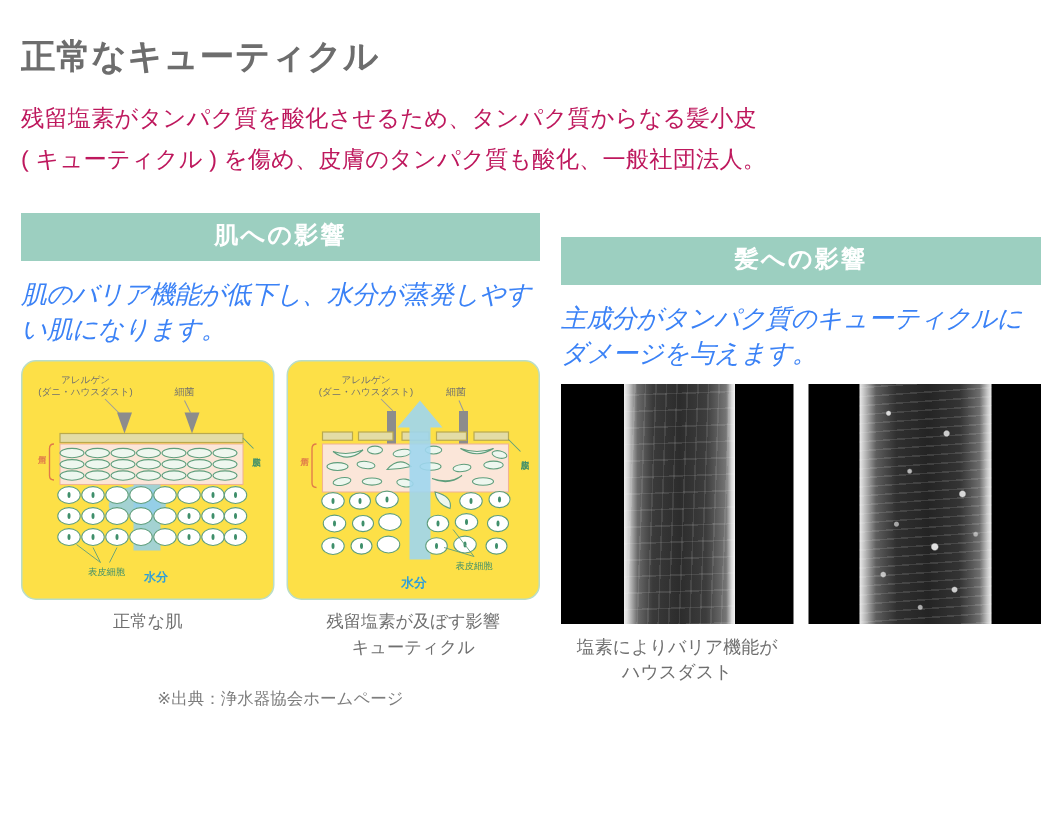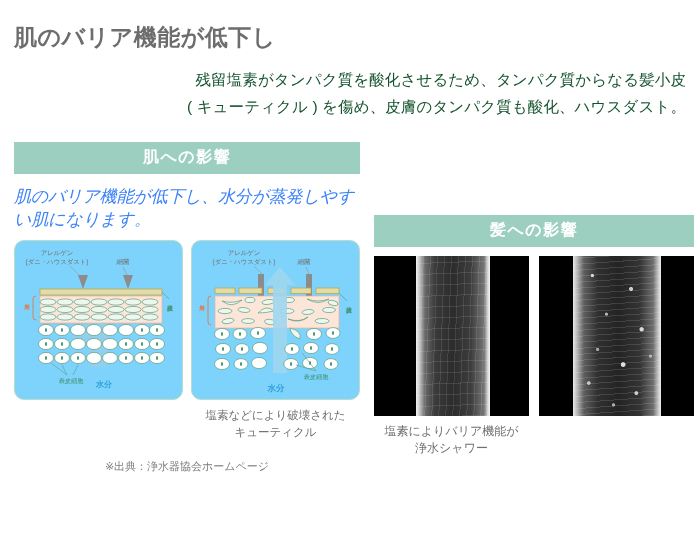--- a/index.html
+++ b/index.html
@@ -10,40 +10,40 @@
     color: #6b6b6b;
     overflow: hidden;
     position: relative;
   }
   .page { width: 700px; height: 560px; padding: 22px 14px 0 14px; position: relative; }
 
   .page-title {
     font-size: 23px; font-weight: bold; color: #6d6d6d;
     letter-spacing: 0.5px; margin-bottom: 14px;
   }
-  .lede { font-size: 15.5px; line-height: 1.72; color: #14532d; letter-spacing: 0.1px; text-align: right; }
+  .lede { font-size: 15.5px; line-height: 1.72; color: #be185d; letter-spacing: 0.1px; }
   .lede div { white-space: nowrap; }
 
   .panels { display: flex; margin-top: 22px; align-items: flex-end; }
   .panel-skin { width: 352px; }
   .panel-hair { width: 320px; margin-left: 14px; }
 
   .band {
     background: #9ccfc0; color: #ffffff; text-align: center;
     font-size: 16px; font-weight: bold; padding: 5px 0 6px 0;
     letter-spacing: 1.5px;
   }
   .band-sub { font-size: 17px; color: #3b82f6; margin-top: 11px; letter-spacing: -0.2px; font-style: italic; }
 
   
   .skin-row { display: flex; gap: 8px; margin-top: 9px; }
   .skin-card { width: 169px; }
   .skin-box {
     width: 169px; height: 160px; border: 1.6px solid #b9ddc8; border-radius: 10px;
-    background: #7dd3fc; position: relative; overflow: hidden;
+    background: #fde047; position: relative; overflow: hidden;
   }
   .skin-caption {
     text-align: center; font-size: 11.5px; color: #6f6f6f; line-height: 1.42; margin-top: 7px;
   }
   .source {
     text-align: center; font-size: 11px; color: #7d7d7d; margin-top: 18px; line-height: 1.5;
   }
 
   
   .hair-row { display: flex; gap: 10px; margin-top: 9px; }
@@ -92,25 +92,25 @@
     opacity: .95;
   }
 
   svg text { font-family: "Liberation Sans", "DejaVu Sans", sans-serif; }
 </style>
 </head>
 <body>
 
 <div class="page">
 
-  <h1 class="page-title">肌のバリア機能が低下し</h1>
+  <h1 class="page-title">正常なキューティクル</h1>
 
   <div class="lede">
     <div>残留塩素がタンパク質を酸化させるため、タンパク質からなる髪小皮</div>
-    <div>( キューティクル ) を傷め、皮膚のタンパク質も酸化、ハウスダスト。</div>
+    <div>( キューティクル ) を傷め、皮膚のタンパク質も酸化、一般社団法人。</div>
   </div>
 
   <div class="panels">
 
     <div class="panel-skin">
       <div class="band">肌への影響</div>
       <div class="band-sub">肌のバリア機能が低下し、水分が蒸発しやすい肌になります。</div>
 
       <div class="skin-row">
 
@@ -214,20 +214,23 @@
                 <ellipse cx="127" cy="117" rx="1" ry="2"></ellipse>
                   <ellipse cx="142" cy="117" rx="1" ry="2"></ellipse>
               </g>
 
               <path d="M47 124 L52 134 M63 124 L58 134 M36 122 L52 134" stroke="#5f9e7c" stroke-width="0.6" fill="none"></path>
               <text x="56" y="142" font-size="6.2" fill="#3f8f6b" text-anchor="middle">表皮細胞</text>
 
               <text x="89" y="146" font-size="8" font-weight="bold" fill="#2f9fd8" text-anchor="middle">水分</text>
             </svg>
           </div>
+          <div class="skin-caption">
+            <div>正常な肌</div>
+          </div>
         </div>
 
         <div class="skin-card">
           <div class="skin-box">
             <svg viewBox="0 0 169 160" width="169" height="160">
               <text x="52" y="14" font-size="6.4" fill="#6f6f6f" text-anchor="middle">アレルゲン</text>
               <text x="52" y="22.5" font-size="6.4" fill="#6f6f6f" text-anchor="middle">(ダニ・ハウスダスト)</text>
               <text x="112" y="22.5" font-size="6.6" fill="#6f6f6f" text-anchor="middle">細菌</text>
 
               <path d="M62 25 L70 33" stroke="#9b9b9b" stroke-width="0.7" fill="none"></path>
@@ -319,51 +322,52 @@
                 <ellipse cx="139" cy="123" rx="1" ry="2"></ellipse>
               </g>
 
               <path d="M110 112 L124 130 M104 124 L124 130" stroke="#5f9e7c" stroke-width="0.6" fill="none"></path>
               <text x="124" y="138" font-size="6.2" fill="#3f8f6b" text-anchor="middle">表皮細胞</text>
 
               <text x="84" y="150" font-size="8.5" font-weight="bold" fill="#2f9fd8" text-anchor="middle">水分</text>
             </svg>
           </div>
           <div class="skin-caption">
-            <div>塩素などにより破壊された</div>
+            <div>残留塩素が及ぼす影響</div>
             <div>キューティクル</div>
           </div>
         </div>
       </div>
 
       <div class="source">※出典：浄水器協会ホームページ</div>
     </div>
 
     <div class="panel-hair">
       <div class="band">髪への影響</div>
+      <div class="band-sub">主成分がタンパク質のキューティクルにダメージを与えます。</div>
 
       <div class="hair-row">
         <div class="hair-shot">
           <div class="strand normal">
             <div class="strand-body"></div>
             <div class="scales"></div>
           </div>
         </div>
         <div class="hair-shot">
           <div class="strand damaged">
             <div class="strand-body rough"></div>
             <div class="flakes"></div>
           </div>
         </div>
       </div>
 
       <div class="hair-caps">
         <div class="hair-caption">
           <div>塩素によりバリア機能が</div>
-          <div>浄水シャワー</div>
+          <div>ハウスダスト</div>
         </div>
       </div>
 
       <div class="source">
       </div>
     </div>
 
   </div>
 </div>
 

